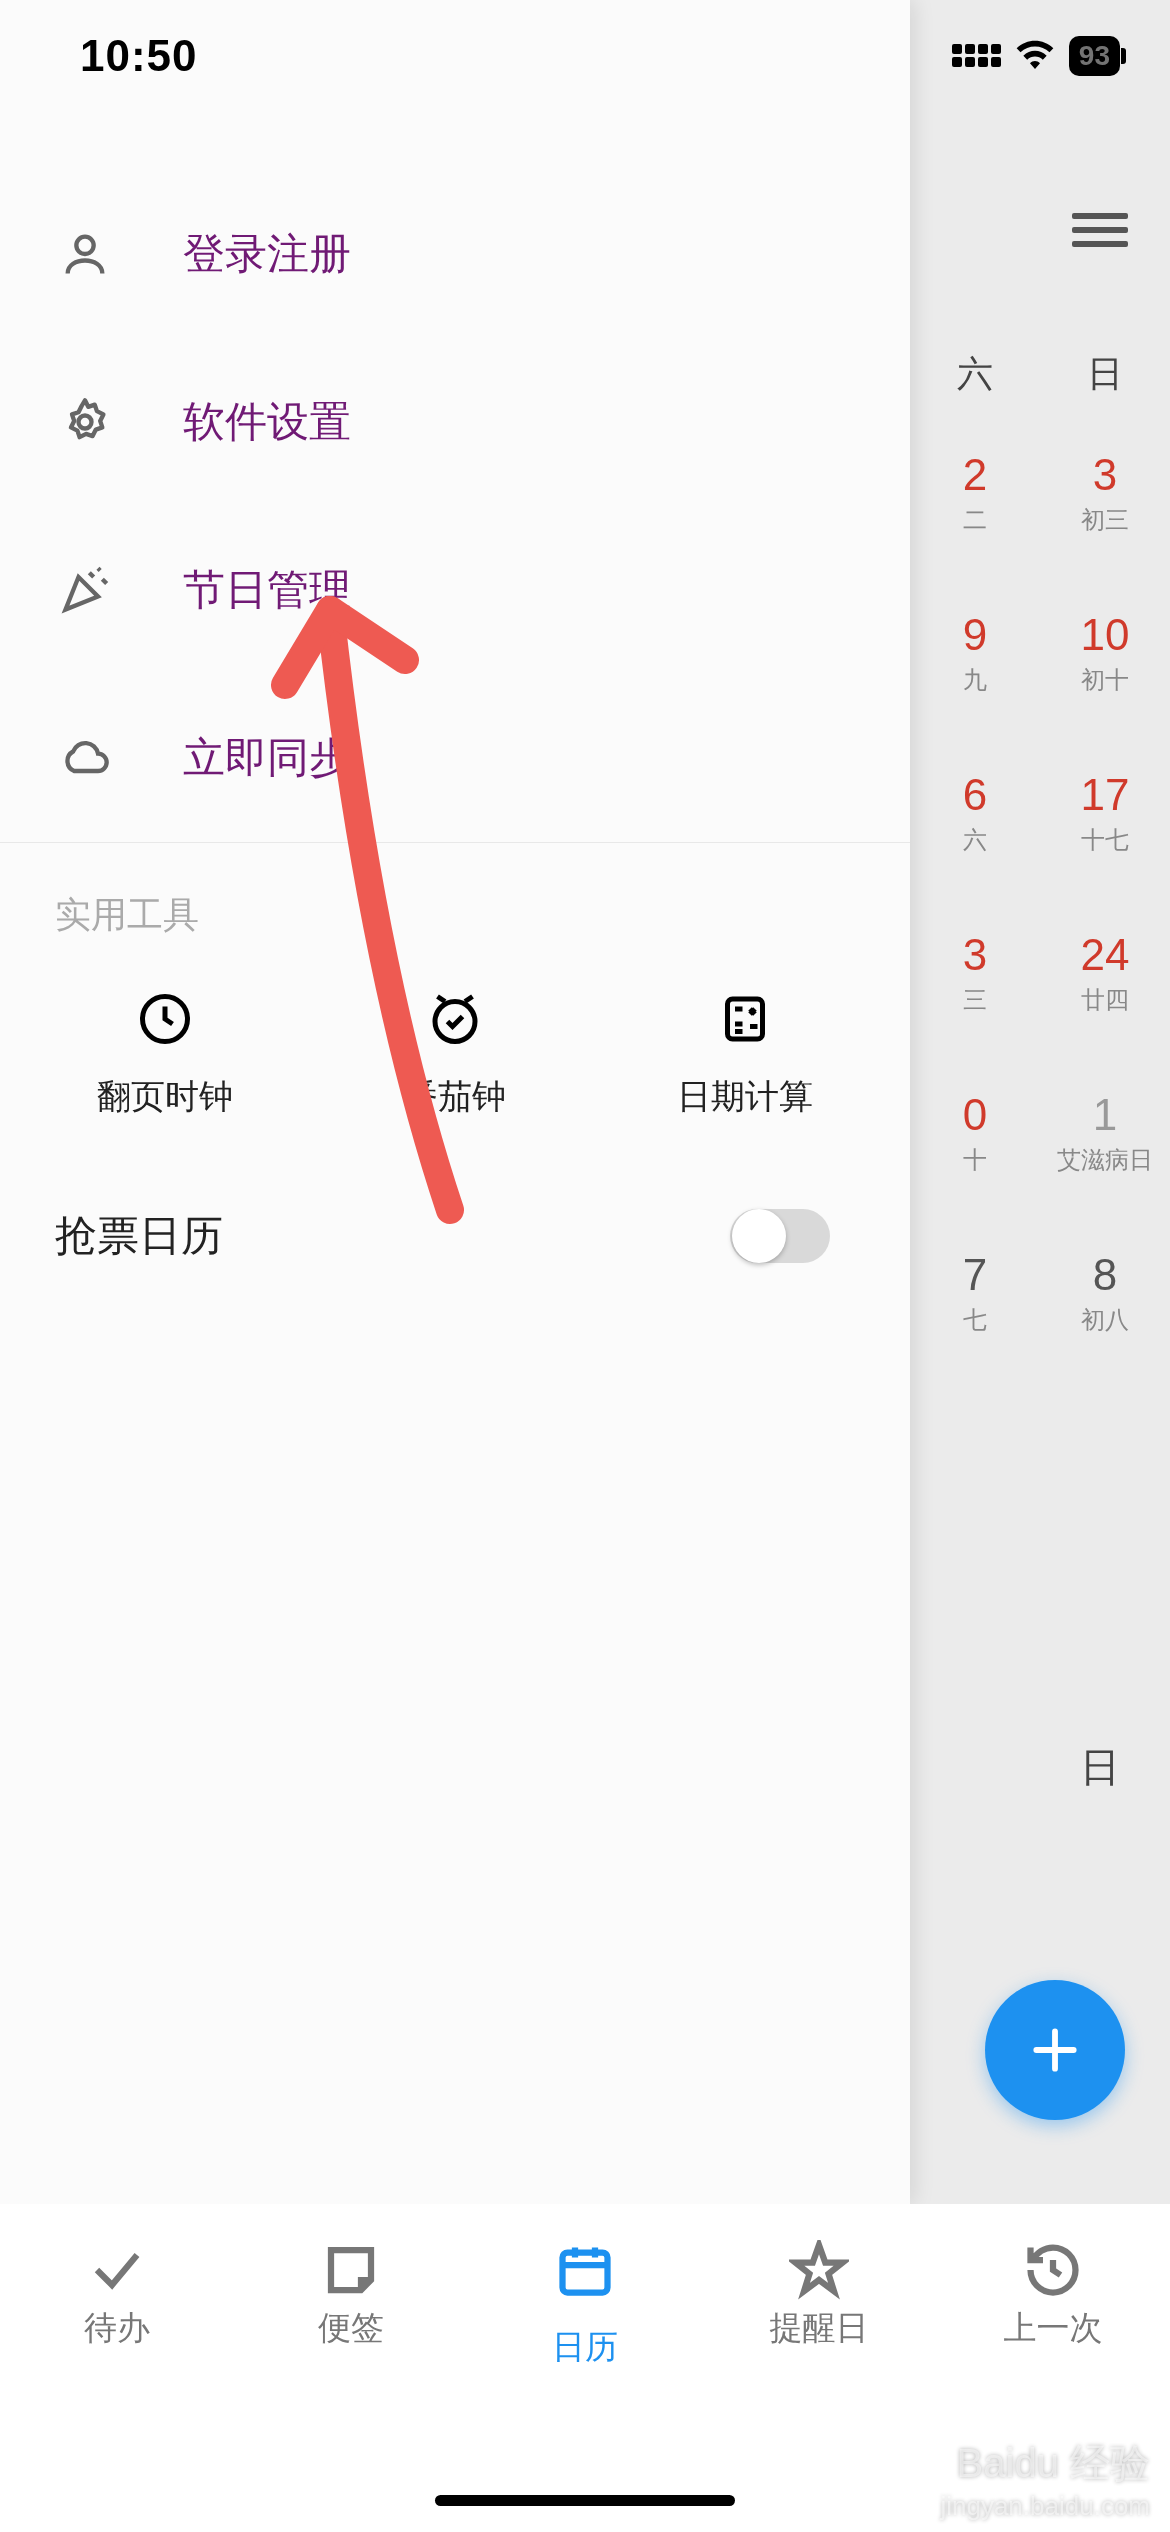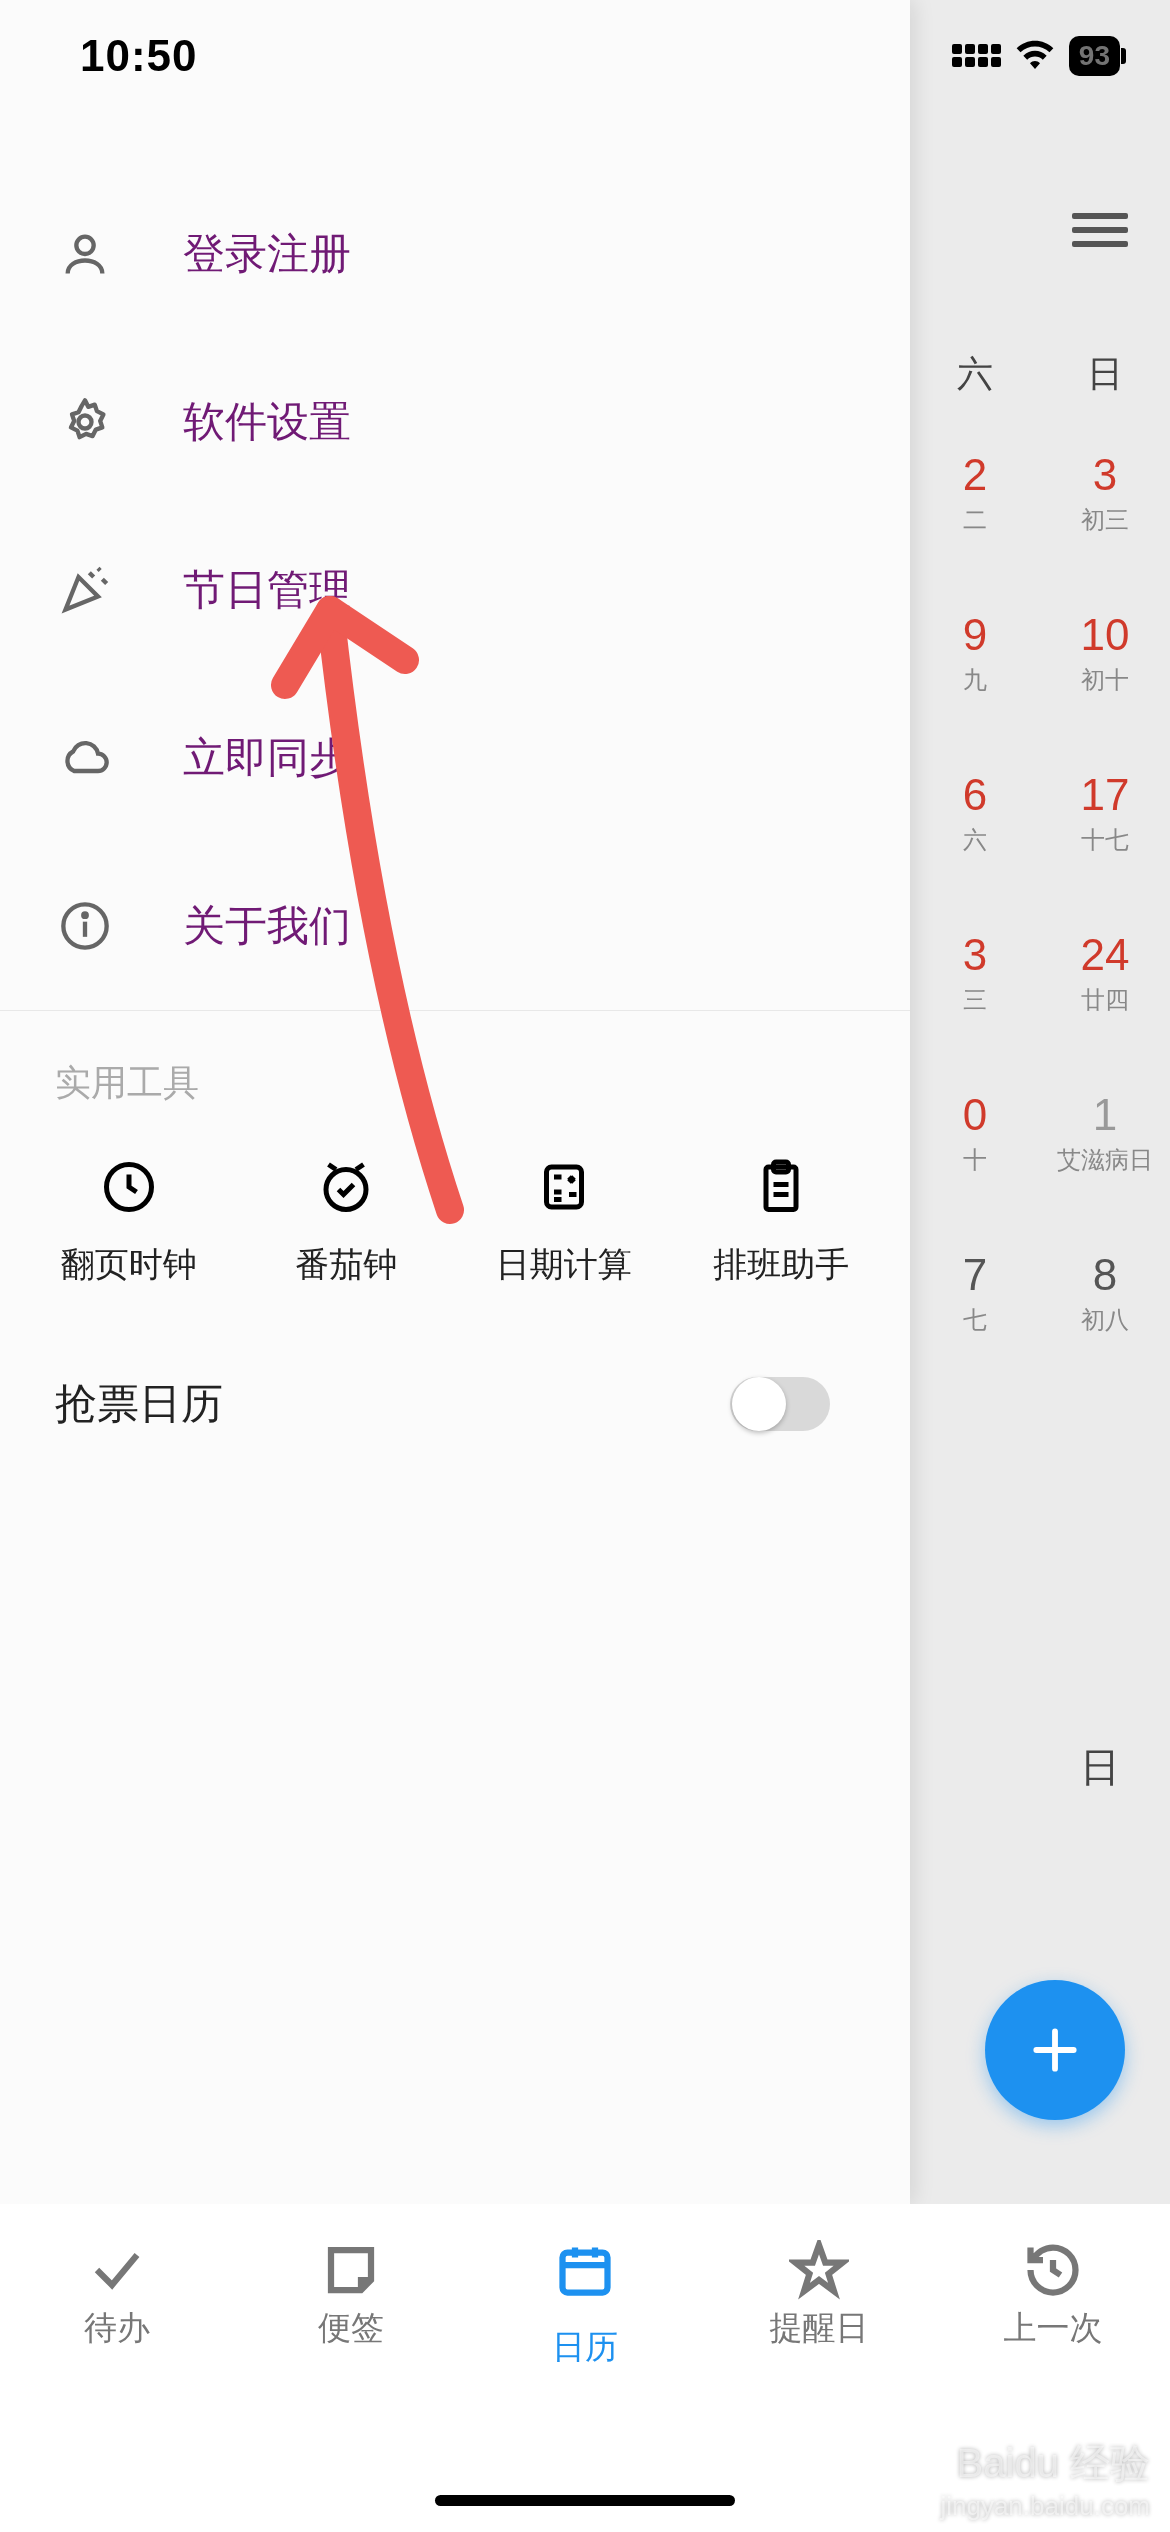--- a/index.html
+++ b/index.html
@@ -182,30 +182,20 @@
       <span class="menu-label">节日管理</span>
     </div>
     <div class="menu-item">
       <span class="menu-icon">
         <svg viewBox="0 0 24 24" fill="none" stroke-width="2">
             <path d="M18 18a4 4 0 000-8 6 6 0 00-11.5-1A5 5 0 007 18z"></path>
           </svg>
       </span>
       <span class="menu-label">立即同步</span>
     </div>
-    <div class="menu-item">
-      <span class="menu-icon">
-        <svg viewBox="0 0 24 24" fill="none" stroke-width="2">
-            <circle cx="12" cy="12" r="10"></circle>
-            <line x1="12" y1="10" x2="12" y2="17"></line>
-            <circle cx="12" cy="7" r="0.8" fill="#666"></circle>
-          </svg>
-      </span>
-      <span class="menu-label">关于我们</span>
-    </div>
   </div>
   <div class="divider"></div>
   <div class="section-title">实用工具</div>
   <div class="tool-row">
     <div class="tool">
       <span class="tool-icon">
         <svg viewBox="0 0 24 24" fill="none" stroke="#000" stroke-width="2">
             <circle cx="12" cy="12" r="9"></circle>
             <path d="M12 7v5l3 2"></path>
           </svg>
@@ -222,30 +212,20 @@
       <span class="tool-label">番茄钟</span>
     </div>
     <div class="tool">
       <span class="tool-icon">
         <svg viewBox="0 0 24 24" fill="none" stroke="#000" stroke-width="2">
             <rect x="5" y="4" width="14" height="16" rx="2"></rect>
             <path d="M8 8h3M14 8l2 2M16 8l-2 2M8 14h3M8 17h3M14 15h3"></path>
           </svg>
       </span>
       <span class="tool-label">日期计算</span>
-    </div>
-    <div class="tool">
-      <span class="tool-icon">
-        <svg viewBox="0 0 24 24" fill="none" stroke="#000" stroke-width="2">
-            <rect x="6" y="4" width="12" height="17" rx="1"></rect>
-            <rect x="9" y="2" width="6" height="4" rx="1"></rect>
-            <path d="M9 11h6M9 15h6"></path>
-          </svg>
-      </span>
-      <span class="tool-label">排班助手</span>
     </div>
   </div>
   <div class="toggle-row">
     <span class="toggle-label">抢票日历</span>
     <div class="switch">
       <div class="switch-knob"></div>
     </div>
   </div>
 </div>
 

